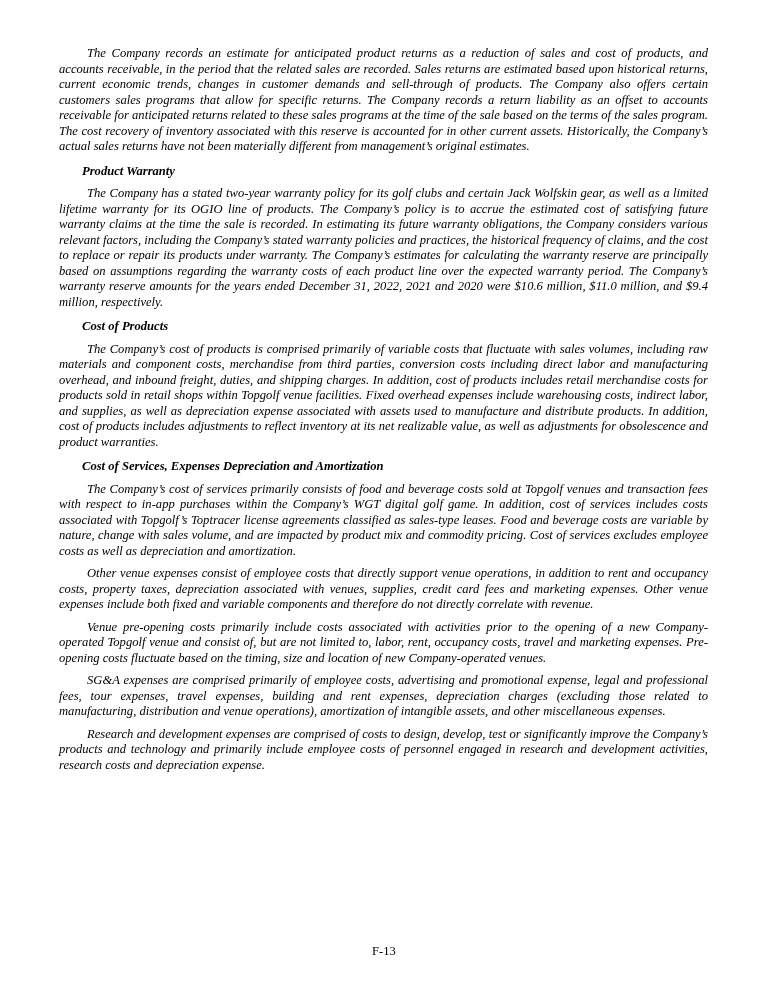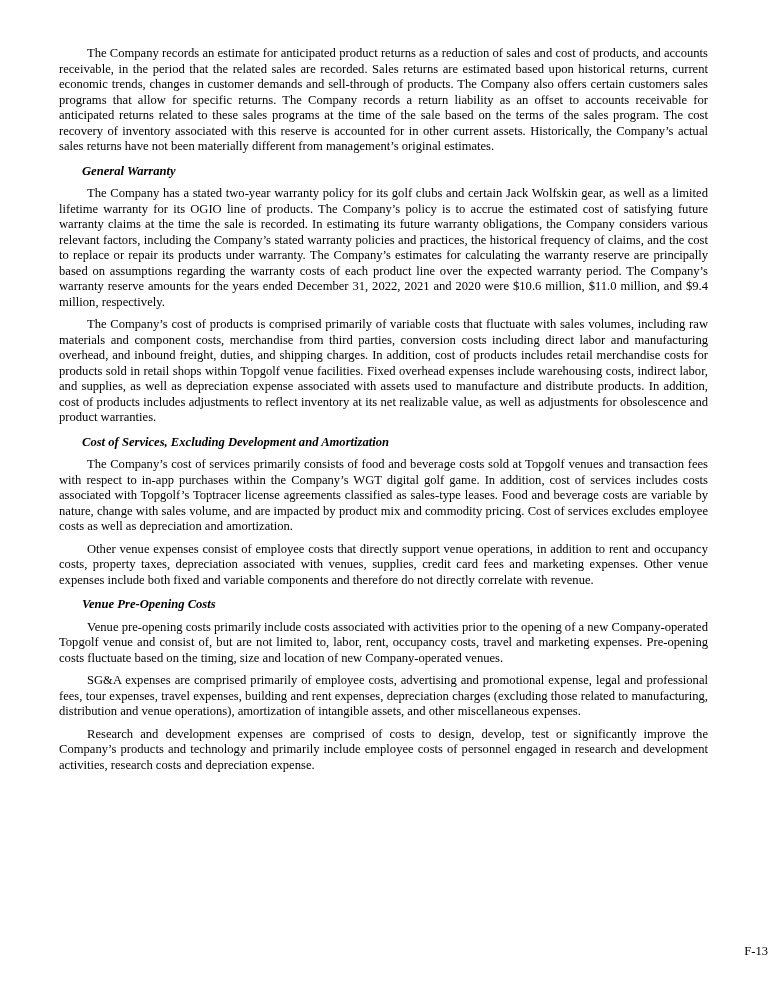--- a/index.html
+++ b/index.html
@@ -17,58 +17,59 @@
     font-family: "Liberation Serif", "DejaVu Serif", serif;
     font-size: 12.6px;
     line-height: 15.5px;
     padding: 46px 60px 0 59px;
     overflow: hidden;
   }
   p.body-para {
     margin: 7px 0 0 0;
     text-align: justify;
     text-indent: 28px;
+    font-style: italic;
   }
   p.body-para.first {
     margin-top: 0;
   }
   h3.section-heading {
     margin: 9px 0 0 23px;
     font-size: 12.6px;
     line-height: 15.5px;
     font-weight: bold;
     font-style: italic;
   }
   .page-footer {
     position: absolute;
     top: 944px;
     left: 0;
     width: 100%;
-    text-align: right;
+    text-align: center;
     font-size: 12.6px;
   }
 </style>
 </head>
 <body>
 
 <div class="page">
 
   <p class="body-para first">The Company records an estimate for anticipated product returns as a reduction of sales and cost of products, and accounts receivable, in the period that the related sales are recorded. Sales returns are estimated based upon historical returns, current economic trends, changes in customer demands and sell-through of products. The Company also offers certain customers sales programs that allow for specific returns. The Company records a return liability as an offset to accounts receivable for anticipated returns related to these sales programs at the time of the sale based on the terms of the sales program. The cost recovery of inventory associated with this reserve is accounted for in other current assets. Historically, the Company’s actual sales returns have not been materially different from management’s original estimates.</p>
 
-  <h3 class="section-heading">General Warranty</h3>
+  <h3 class="section-heading">Product Warranty</h3>
   <p class="body-para">The Company has a stated two-year warranty policy for its golf clubs and certain Jack Wolfskin gear, as well as a limited lifetime warranty for its OGIO line of products. The Company’s policy is to accrue the estimated cost of satisfying future warranty claims at the time the sale is recorded. In estimating its future warranty obligations, the Company considers various relevant factors, including the Company’s stated warranty policies and practices, the historical frequency of claims, and the cost to replace or repair its products under warranty. The Company’s estimates for calculating the warranty reserve are principally based on assumptions regarding the warranty costs of each product line over the expected warranty period. The Company’s warranty reserve amounts for the years ended December 31, 2022, 2021 and 2020 were $10.6 million, $11.0 million, and $9.4 million, respectively.</p>
 
+  <h3 class="section-heading">Cost of Products</h3>
   <p class="body-para">The Company’s cost of products is comprised primarily of variable costs that fluctuate with sales volumes, including raw materials and component costs, merchandise from third parties, conversion costs including direct labor and manufacturing overhead, and inbound freight, duties, and shipping charges. In addition, cost of products includes retail merchandise costs for products sold in retail shops within Topgolf venue facilities. Fixed overhead expenses include warehousing costs, indirect labor, and supplies, as well as depreciation expense associated with assets used to manufacture and distribute products. In addition, cost of products includes adjustments to reflect inventory at its net realizable value, as well as adjustments for obsolescence and product warranties.</p>
 
-  <h3 class="section-heading">Cost of Services, Excluding Development and Amortization</h3>
+  <h3 class="section-heading">Cost of Services, Expenses Depreciation and Amortization</h3>
   <p class="body-para">The Company’s cost of services primarily consists of food and beverage costs sold at Topgolf venues and transaction fees with respect to in-app purchases within the Company’s WGT digital golf game. In addition, cost of services includes costs associated with Topgolf’s Toptracer license agreements classified as sales-type leases. Food and beverage costs are variable by nature, change with sales volume, and are impacted by product mix and commodity pricing. Cost of services excludes employee costs as well as depreciation and amortization.</p>
 
   <p class="body-para">Other venue expenses consist of employee costs that directly support venue operations, in addition to rent and occupancy costs, property taxes, depreciation associated with venues, supplies, credit card fees and marketing expenses. Other venue expenses include both fixed and variable components and therefore do not directly correlate with revenue.</p>
 
-  <h3 class="section-heading">Venue Pre-Opening Costs</h3>
   <p class="body-para">Venue pre-opening costs primarily include costs associated with activities prior to the opening of a new Company-operated Topgolf venue and consist of, but are not limited to, labor, rent, occupancy costs, travel and marketing expenses. Pre-opening costs fluctuate based on the timing, size and location of new Company-operated venues.</p>
 
   <p class="body-para">SG&amp;A expenses are comprised primarily of employee costs, advertising and promotional expense, legal and professional fees, tour expenses, travel expenses, building and rent expenses, depreciation charges (excluding those related to manufacturing, distribution and venue operations), amortization of intangible assets, and other miscellaneous expenses.</p>
 
   <p class="body-para">Research and development expenses are comprised of costs to design, develop, test or significantly improve the Company’s products and technology and primarily include employee costs of personnel engaged in research and development activities, research costs and depreciation expense.</p>
 
   <div class="page-footer">F-13</div>
 
 </div>
 

